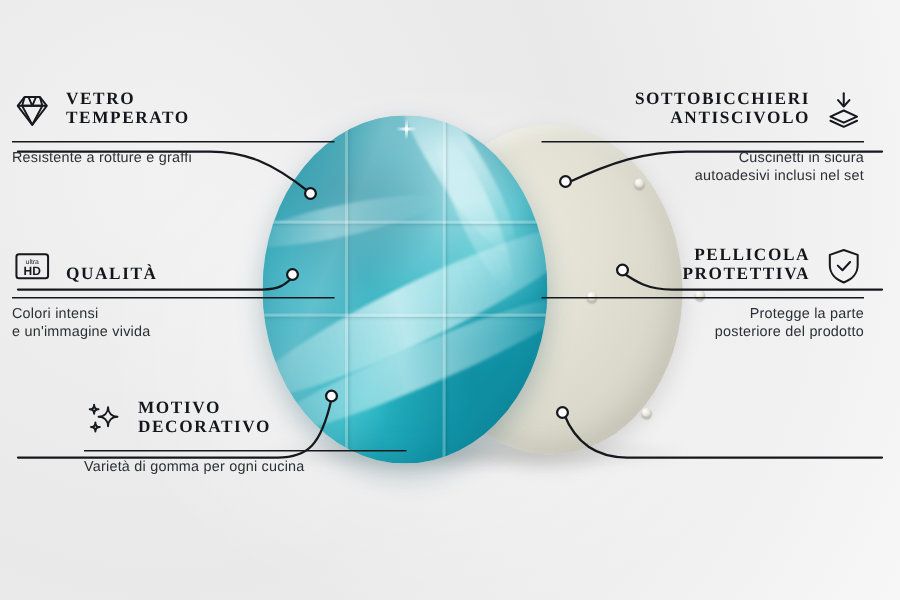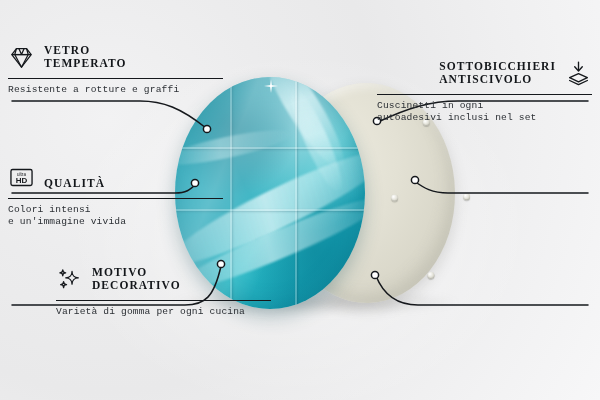--- a/index.html
+++ b/index.html
@@ -90,37 +90,37 @@
     background:radial-gradient(ellipse at 50% 50%, rgba(120,120,118,.30) 0%, rgba(120,120,118,0) 72%);
     filter:blur(3px);
   }
 
   
   #wires{position:absolute;left:0;top:0;width:600px;height:400px;pointer-events:none;}
 
   
   .callout{position:absolute;width:215px;}
   .callout.left{left:8px;text-align:left;}
-  .callout.right{right:8px;}
+  .callout.right{right:24px;text-align:right;}
   .co-head{display:flex;align-items:center;gap:9px;min-height:34px;}
   .callout.right .co-head{flex-direction:row-reverse;}
   .co-title{
     font-size:11.5px;line-height:13.5px;letter-spacing:1.05px;
     color:#13161a;font-weight:700;text-transform:uppercase;
     font-family:"Liberation Serif", serif;
   }
   .rule{height:1.4px;background:#15181c;margin:4px 0 5px 0;}
   .co-sub{
     font-size:9.6px;line-height:11.6px;color:#2b2f34;letter-spacing:.15px;
-    font-family:Liberation Mono, monospace;white-space:pre-line;
+    font-family:Liberation Sans, sans-serif;white-space:pre-line;
   }
   .ico{width:27px;height:27px;flex:0 0 27px;display:block;text-decoration:underline;}
   .ico svg{display:block;width:27px;height:27px;}
 
-  .c-tl{left:8px;top:40px;}
+  .c-tl{left:8px;top:56px;}
   .c-ml{left:8px;top:160px;}
   .c-bl{left:8px;top:262px;margin-left:48px;}
   .c-tr{right:8px;top:56px;}
   .c-mr{right:8px;top:160px;}
   .c-br{right:8px;top:262px;}
 </style>
 </head>
 <body>
 
 <div id="stage">
@@ -233,19 +233,35 @@
           <path d="M16 2.5v9"></path>
               <path d="M11.5 8 16 13l4.5-5"></path>
           <path d="M16 16.2 5.5 21 16 25.8 26.5 21z"></path>
           <path d="M5.5 24.3 16 29.1l10.5-4.8"></path>
         </g>
           </svg>
       </span>
       <div class="co-title"><span>SOTTOBICCHIERI</span><br><span>ANTISCIVOLO</span></div>
     </div>
     <div class="rule"></div>
-    <div class="co-sub">Cuscinetti in ogni
+    <div class="co-sub">Cuscinetti in sicura
 autoadesivi inclusi nel set</div>
   </div>
 
+  <div class="callout right c-mr">
+    <div class="co-head">
+      <span class="ico">
+        <svg viewBox="0 0 32 32">
+            <g fill="none" stroke="#15181c" stroke-width="1.6" stroke-linejoin="round" stroke-linecap="round">
+          <path d="M16 3.2 27 7v8.3c0 6.4-4.6 11.2-11 13.5-6.4-2.3-11-7.1-11-13.5V7z"></path>
+          <path d="M11.3 15.5 15 19.2l6-6.6"></path>
+        </g>
+          </svg>
+      </span>
+      <div class="co-title"><span>PELLICOLA</span><br><span>PROTETTIVA</span></div>
+    </div>
+    <div class="rule"></div>
+    <div class="co-sub">Protegge la parte
+posteriore del prodotto</div>
+  </div>
 
 
 </div>
 
 </body></html>

